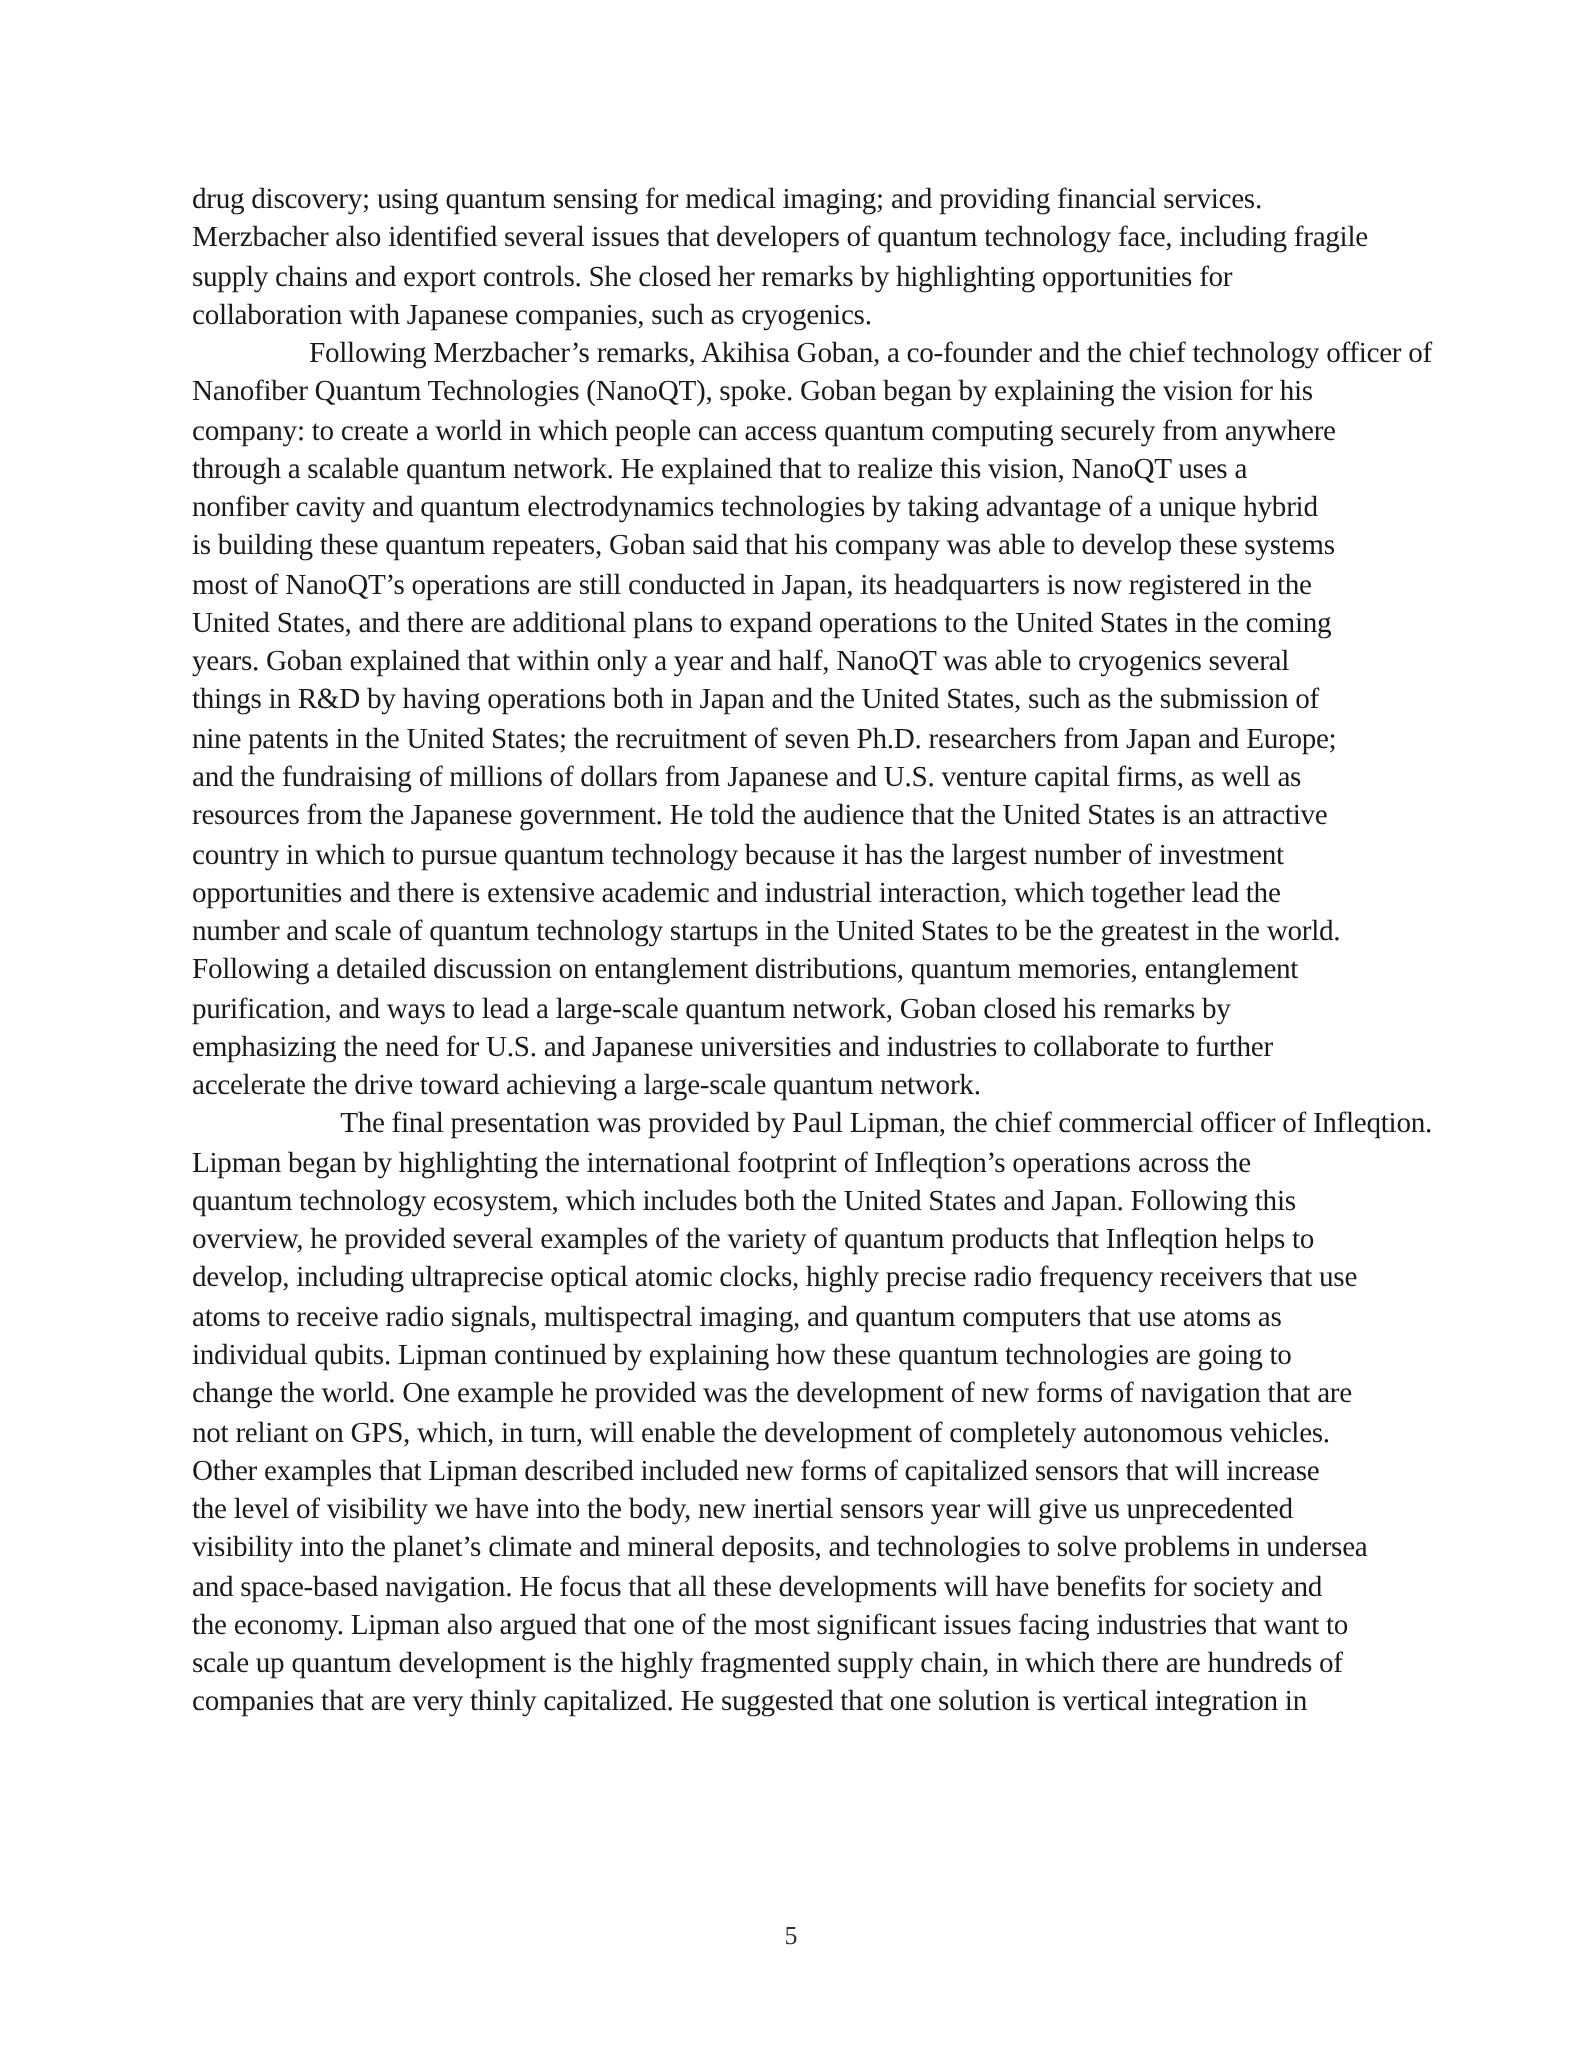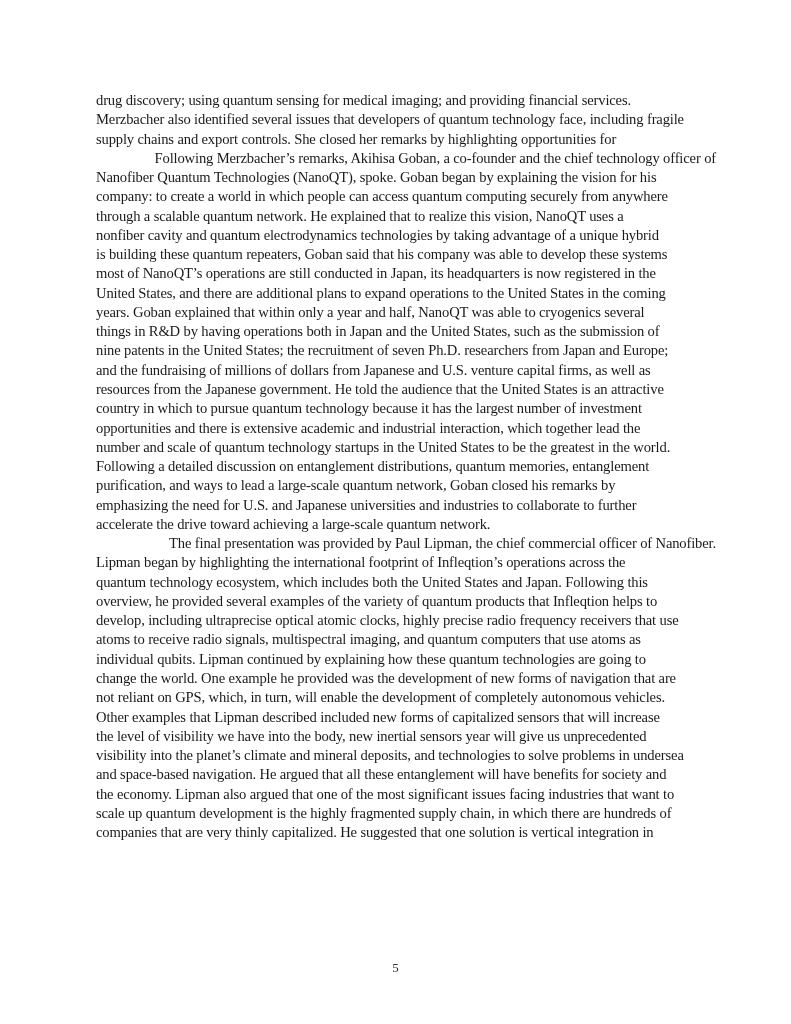--- a/index.html
+++ b/index.html
@@ -53,20 +53,21 @@
   </style>
 </head>
 <body>
 
 <div class="page">
   <div class="body-text">
 
     <span class="line">drug discovery; using quantum sensing for medical imaging; and providing financial services.</span>
     <span class="line">Merzbacher also identified several issues that developers of quantum technology face, including fragile</span>
     <span class="line">supply chains and export controls. She closed her remarks by highlighting opportunities for</span>
+    <span class="line">collaboration with Japanese companies, such as cryogenics.</span>
 
     <span class="line indent">Following Merzbacher’s remarks, Akihisa Goban, a co-founder and the chief technology officer of</span>
     <span class="line">Nanofiber Quantum Technologies (NanoQT), spoke. Goban began by explaining the vision for his</span>
     <span class="line">company: to create a world in which people can access quantum computing securely from anywhere</span>
     <span class="line">through a scalable quantum network. He explained that to realize this vision, NanoQT uses a</span>
     <span class="line">nonfiber cavity and quantum electrodynamics technologies by taking advantage of a unique hybrid</span>
     <span class="line">is building these quantum repeaters, Goban said that his company was able to develop these systems</span>
     <span class="line">most of NanoQT’s operations are still conducted in Japan, its headquarters is now registered in the</span>
     <span class="line">United States, and there are additional plans to expand operations to the United States in the coming</span>
     <span class="line">years. Goban explained that within only a year and half, NanoQT was able to cryogenics several</span>
@@ -75,32 +76,32 @@
     <span class="line">and the fundraising of millions of dollars from Japanese and U.S. venture capital firms, as well as</span>
     <span class="line">resources from the Japanese government. He told the audience that the United States is an attractive</span>
     <span class="line">country in which to pursue quantum technology because it has the largest number of investment</span>
     <span class="line">opportunities and there is extensive academic and industrial interaction, which together lead the</span>
     <span class="line">number and scale of quantum technology startups in the United States to be the greatest in the world.</span>
     <span class="line">Following a detailed discussion on entanglement distributions, quantum memories, entanglement</span>
     <span class="line">purification, and ways to lead a large-scale quantum network, Goban closed his remarks by</span>
     <span class="line">emphasizing the need for U.S. and Japanese universities and industries to collaborate to further</span>
     <span class="line">accelerate the drive toward achieving a large-scale quantum network.</span>
 
-    <span class="line indent">The final presentation was provided by Paul Lipman, the chief commercial officer of Nanofiber.</span>
+    <span class="line indent">The final presentation was provided by Paul Lipman, the chief commercial officer of Infleqtion.</span>
     <span class="line">Lipman began by highlighting the international footprint of Infleqtion’s operations across the</span>
     <span class="line">quantum technology ecosystem, which includes both the United States and Japan. Following this</span>
     <span class="line">overview, he provided several examples of the variety of quantum products that Infleqtion helps to</span>
     <span class="line">develop, including ultraprecise optical atomic clocks, highly precise radio frequency receivers that use</span>
     <span class="line">atoms to receive radio signals, multispectral imaging, and quantum computers that use atoms as</span>
     <span class="line">individual qubits. Lipman continued by explaining how these quantum technologies are going to</span>
     <span class="line">change the world. One example he provided was the development of new forms of navigation that are</span>
     <span class="line">not reliant on GPS, which, in turn, will enable the development of completely autonomous vehicles.</span>
     <span class="line">Other examples that Lipman described included new forms of capitalized sensors that will increase</span>
     <span class="line">the level of visibility we have into the body, new inertial sensors year will give us unprecedented</span>
     <span class="line">visibility into the planet’s climate and mineral deposits, and technologies to solve problems in undersea</span>
-    <span class="line">and space-based navigation. He argued that all these entanglement will have benefits for society and</span>
+    <span class="line">and space-based navigation. He focus that all these developments will have benefits for society and</span>
     <span class="line">the economy. Lipman also argued that one of the most significant issues facing industries that want to</span>
     <span class="line">scale up quantum development is the highly fragmented supply chain, in which there are hundreds of</span>
     <span class="line">companies that are very thinly capitalized. He suggested that one solution is vertical integration in</span>
   </div>
 
   <div class="page-number">5</div>
 </div>
 
 </body></html>

